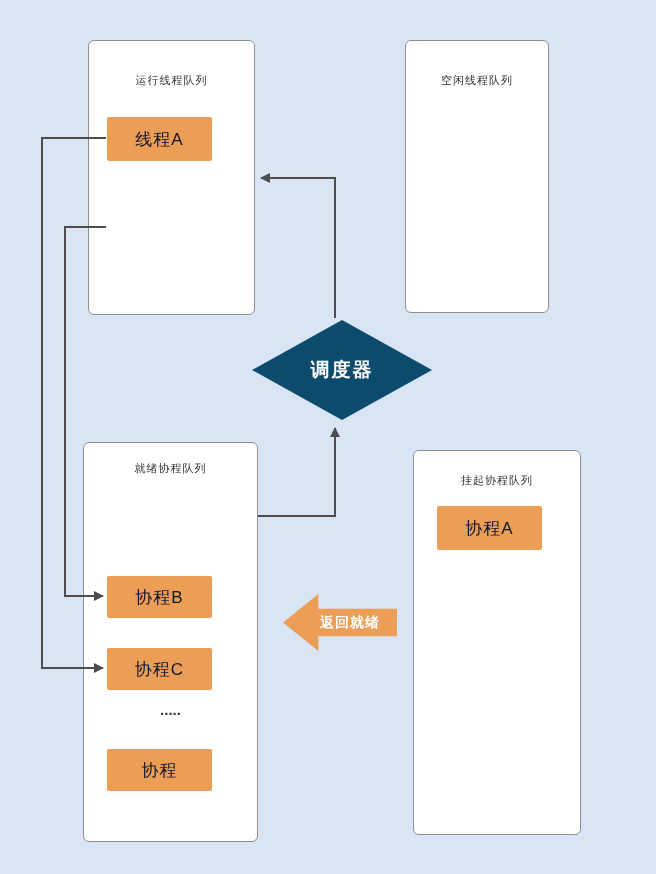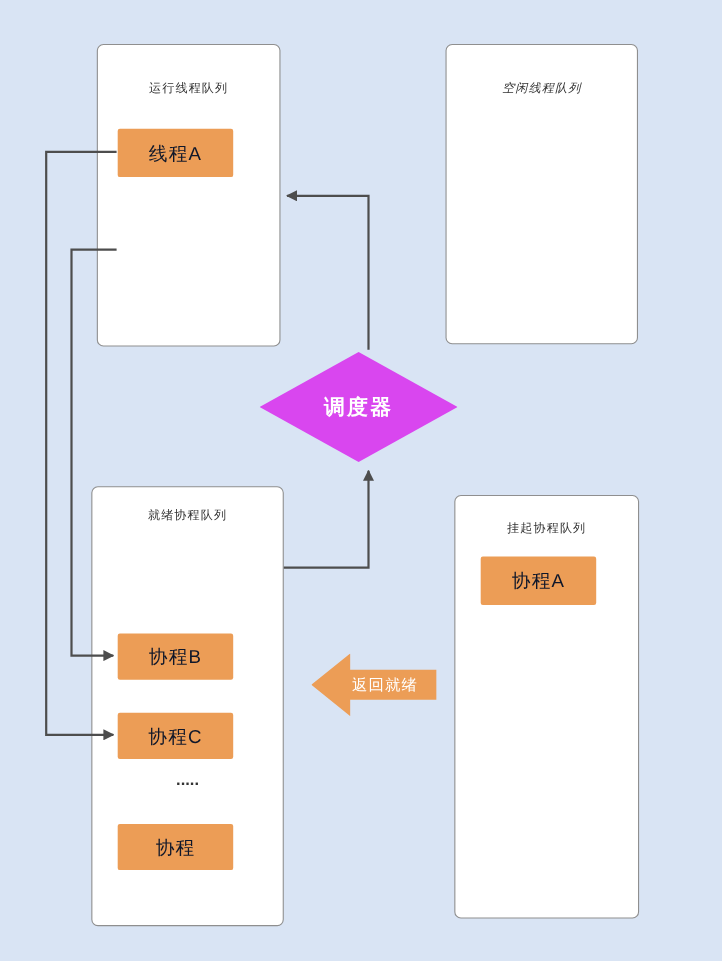--- a/index.html
+++ b/index.html
@@ -16,21 +16,21 @@
     overflow: hidden;
   }
   .queue-box {
     position: absolute;
     background: #ffffff;
     border: 1px solid #8f8f8f;
     border-radius: 6px;
     box-sizing: border-box;
   }
   #box-running { left: 88px;  top: 40px;  width: 167px; height: 275px; }
-  #box-idle    { left: 405px; top: 40px;  width: 175px; height: 273px; font-style: italic; }
+  #box-idle    { left: 405px; top: 40px;  width: 144px; height: 273px; }
   #box-ready   { left: 83px;  top: 442px; width: 175px; height: 400px; }
   #box-susp    { left: 413px; top: 450px; width: 168px; height: 385px; }
 
   .queue-title {
     position: absolute;
     left: 0; right: 0;
     text-align: center;
     font-size: 11px;
     color: #333333;
     letter-spacing: 1px;
@@ -65,25 +65,25 @@
     left: 0; right: 0;
     top: 258px;
     text-align: center;
     font-size: 15px;
     font-weight: bold;
     color: #333333;
   }
 
   .diamond {
     position: absolute;
-    left: 236px;
+    left: 252px;
     top: 320px;
     width: 180px;
     height: 100px;
-    background: #d946ef;
+    background: #0c4a6e;
     clip-path: polygon(50% 0%, 100% 50%, 50% 100%, 0% 50%);
     display: flex;
     align-items: center;
     justify-content: center;
     z-index: 2;
   }
   .diamond span {
     color: #ffffff;
     font-size: 19px;
     font-weight: bold;
@@ -98,21 +98,21 @@
     height: 57px;
     background: #ec9d56;
     clip-path: polygon(0% 50%, 31% 0%, 31% 26%, 100% 26%, 100% 74%, 31% 74%, 31% 100%);
     display: flex;
     align-items: center;
     z-index: 2;
   }
   .block-arrow-label {
     color: #ffffff;
     font-size: 14px;
-    font-weight: normal;
+    font-weight: bold;
     padding-left: 37px;
     letter-spacing: 1px;
   }
 
   .connectors {
     position: absolute;
     left: 0;
     top: 0;
     width: 656px;
     height: 874px;

